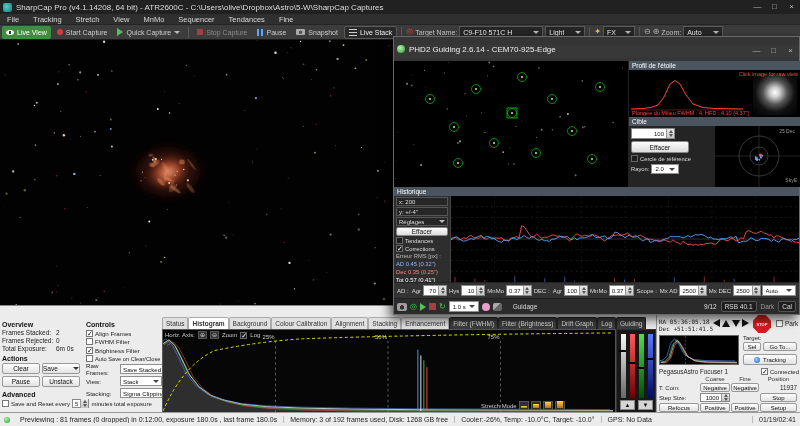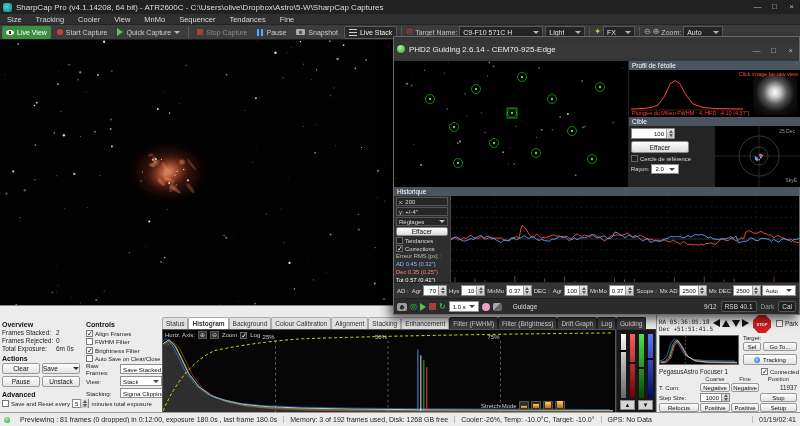--- a/index.html
+++ b/index.html
@@ -152,23 +152,23 @@
     <span class="sc-logo"></span>
     <span class="t">SharpCap Pro (v4.1.14208, 64 bit) - ATR2600C - C:\Users\olive\Dropbox\Astro\5-W\SharpCap Captures</span>
     <span class="winbtns">
       <span>—</span>
       <span>□</span>
       <span>×</span>
     </span>
   </div>
 
   <div id="sc-menu">
-      <div class="mi">Size</div>
+      <div class="mi">File</div>
       <div class="mi">Tracking</div>
-      <div class="mi">Cooler</div>
+      <div class="mi">Stretch</div>
       <div class="mi">View</div>
       <div class="mi">MnMo</div>
       <div class="mi">Sequencer</div>
       <div class="mi">Tendances</div>
       <div class="mi">Fine</div>
     </div>
 
   <div id="sc-toolbar">
     <div class="tb green">
         <span class="i-eye"></span>

